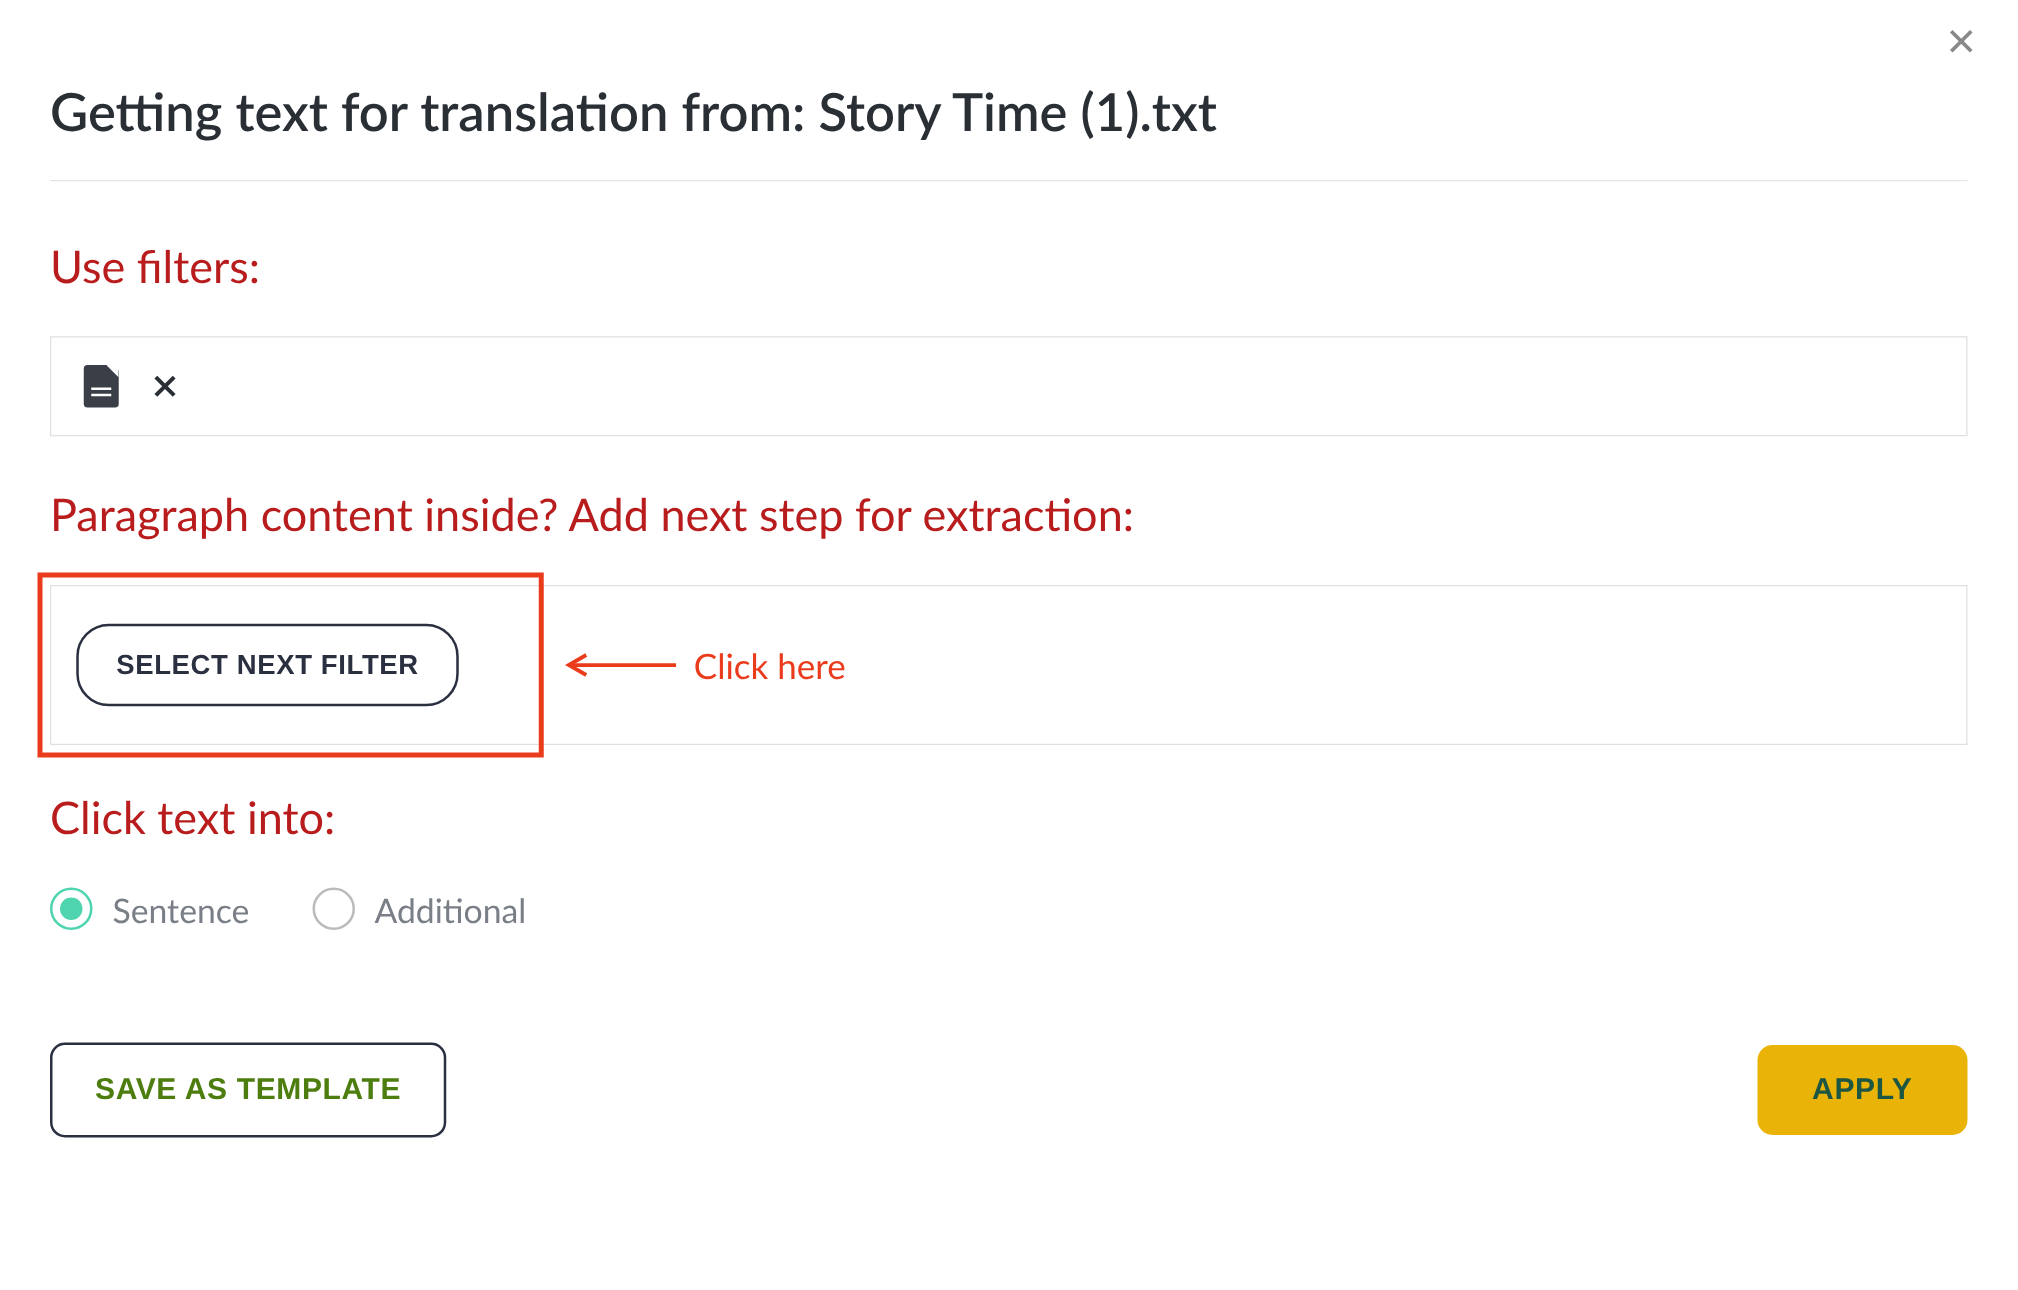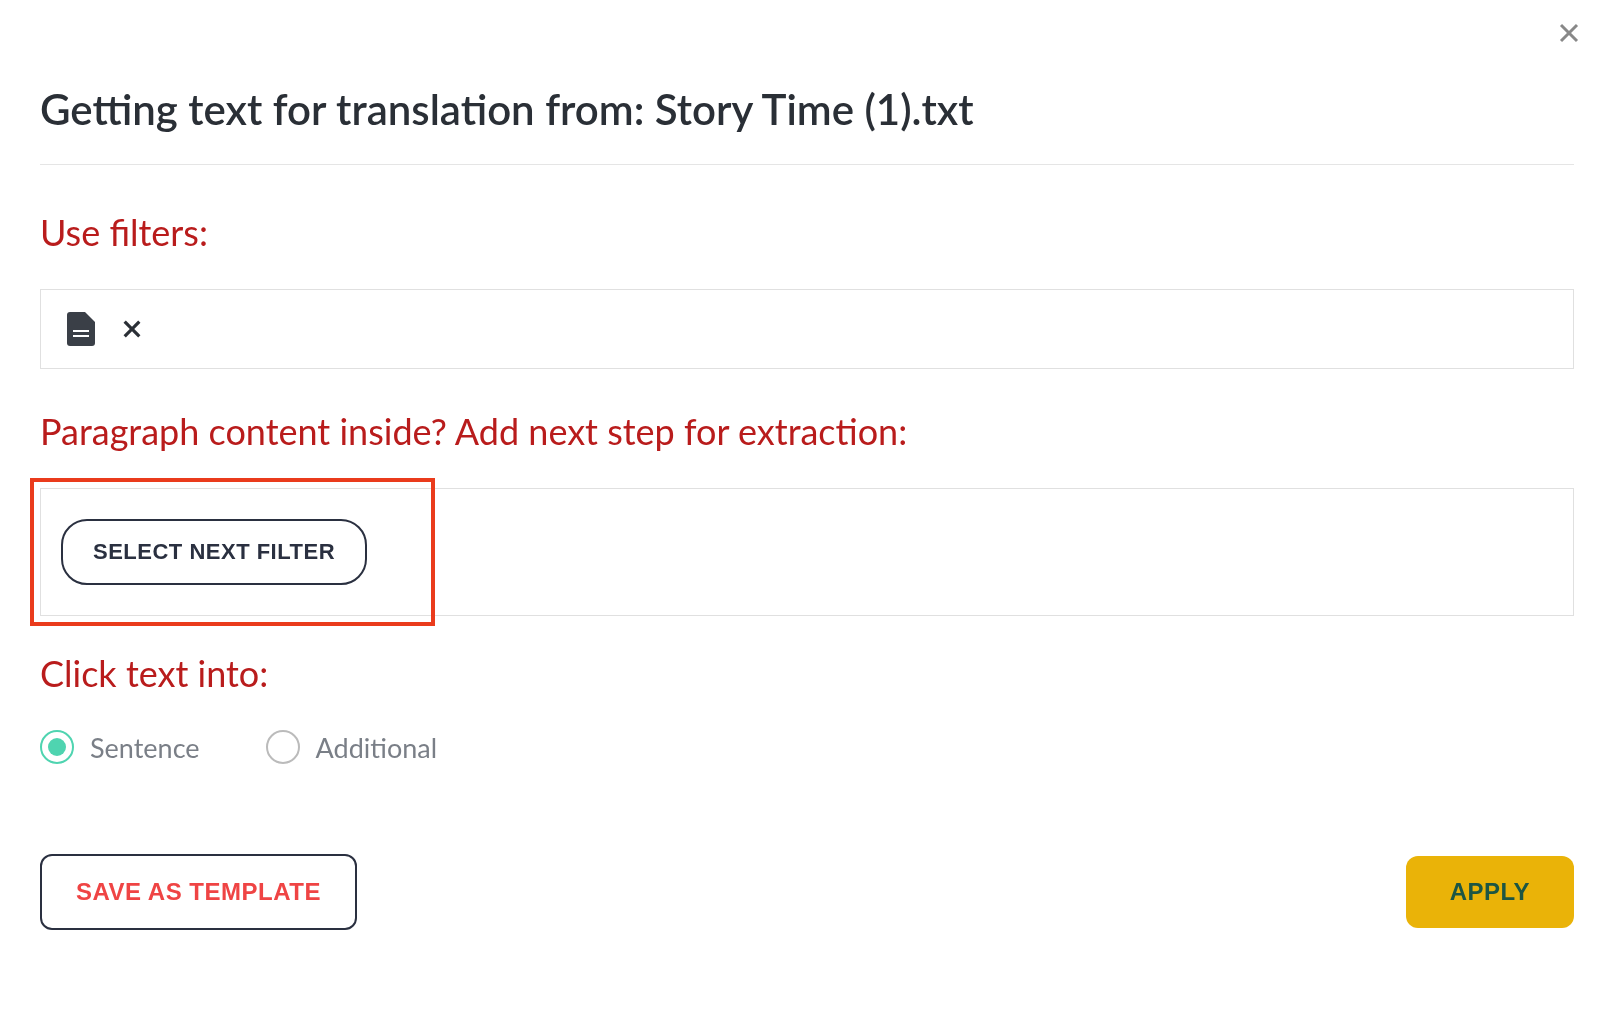--- a/index.html
+++ b/index.html
@@ -31,21 +31,21 @@
     .close-x svg {
       width: 24px;
       height: 24px;
       stroke: #888;
       stroke-width: 3;
     }
     h1.title {
       font-size: 42px;
       font-weight: 600;
       color: #2a2f36;
-      margin-top: 64px;
+      margin-top: 44px;
       margin-bottom: 30px;
     }
     .divider {
       border: none;
       border-top: 1px solid #e5e5e5;
       margin-bottom: 45px;
     }
     .section-label {
       font-size: 36px;
       color: #b91c1c;
@@ -130,21 +130,21 @@
       flex-shrink: 0;
     }
     .annotation-text {
       color: #ea3b1c;
       font-size: 28px;
       margin-left: 14px;
     }
     .radio-group {
       display: flex;
       align-items: center;
-      gap: 66px;
+      gap: 50px;
       margin-bottom: 90px;
     }
     .radio-option {
       display: flex;
       align-items: center;
       gap: 16px;
       cursor: pointer;
     }
     .radio-circle {
       width: 34px;
@@ -173,21 +173,21 @@
       color: #7a7f87;
     }
     .footer-buttons {
       display: flex;
       justify-content: space-between;
       align-items: center;
     }
     .save-template-btn {
       border: 2px solid #2a3040;
       background: #fff;
-      color: #ef4444;
+      color: #4d7c0f;
       font-size: 24px;
       font-weight: 700;
       letter-spacing: 0.5px;
       padding: 22px 34px;
       border-radius: 12px;
       cursor: pointer;
     }
     .apply-btn {
       border: none;
       background: #eab308;
@@ -238,20 +238,27 @@
       <line x1="20" y1="4" x2="4" y2="20"></line>
     </svg>
   </div>
 </div>
 
 <div class="section-label">Paragraph content inside? Add next step for extraction:</div>
 
 <div class="step-container">
   <div class="step-border" style="padding:30px 20px; position:relative;">
     <button class="outlined-btn">SELECT NEXT FILTER</button>
+    <div class="annotation-arrow">
+      <svg width="90" height="20" viewBox="0 0 90 20">
+        <line x1="90" y1="10" x2="6" y2="10" stroke="#ea3b1c" stroke-width="3"></line>
+        <polyline points="18,2 4,10 18,18" fill="none" stroke="#ea3b1c" stroke-width="3"></polyline>
+      </svg>
+      <span class="annotation-text">Click here</span>
+    </div>
   </div>
   <div class="highlight-frame" style="width:405px; height:148px;"></div>
 </div>
 
 <div class="section-label">Click text into:</div>
 
 <div class="radio-group">
   <div class="radio-option">
     <div class="radio-circle selected"></div>
     <span class="radio-label">Sentence</span>

